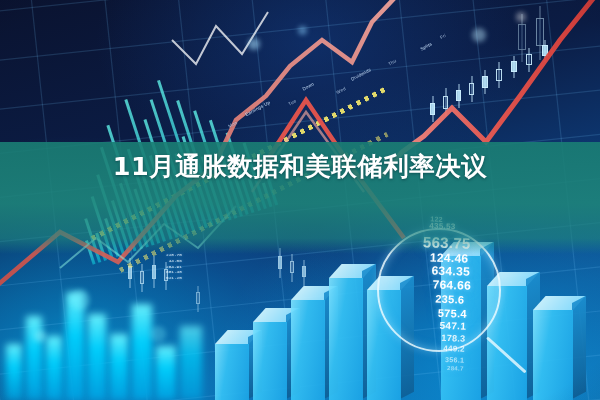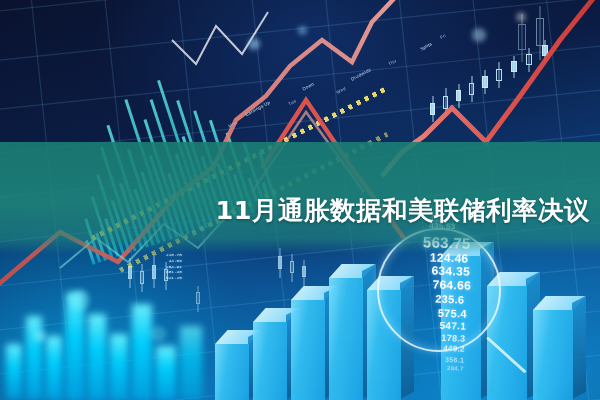--- a/index.html
+++ b/index.html
@@ -118,21 +118,21 @@
        rgba(34,138,128,0.0) 100%);
   }
   #headline {
     position:absolute; left:0; right:0; top:146px; padding:0 10px;
     color:#ffffff; font-weight:bold; font-size:25.5px; line-height:40px;
     text-align:center; letter-spacing:.5px;
     text-shadow:0 1px 3px rgba(0,40,50,.55);
     font-family:"DejaVu Sans","Liberation Sans",sans-serif;
   }
   #headline .l1 { display:block; text-align:left; padding-left:4px; }
-  #headline .l2 { display:block; text-align:right;margin-top:44px; }
+  #headline .l2 { display:block; text-align:center; }
   .vignette {
     position:absolute; inset:0; pointer-events:none;
     background:radial-gradient(ellipse 110% 110% at 50% 50%, rgba(0,0,0,0) 58%, rgba(0,10,30,.45) 100%);
   }
 </style>
 </head>
 <body>
 
 <div id="stage">
 

